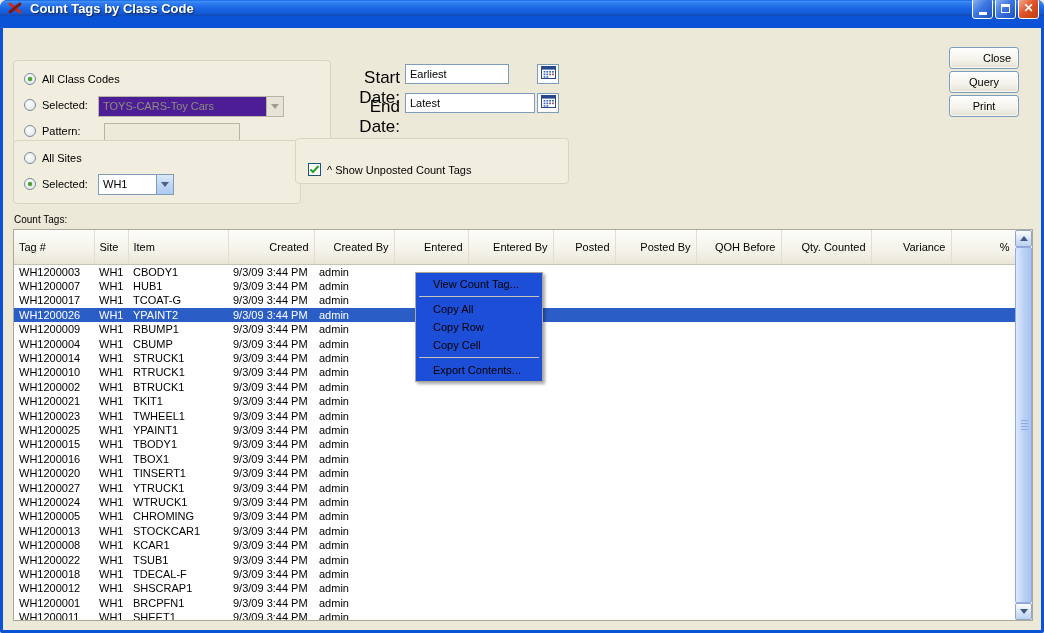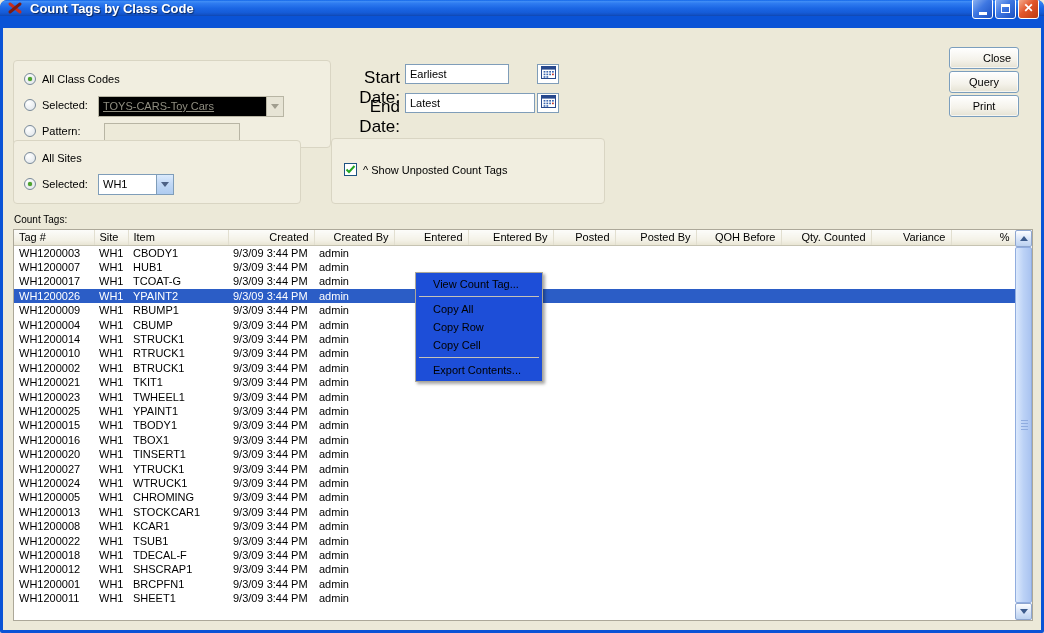--- a/index.html
+++ b/index.html
@@ -40,21 +40,21 @@
   .checkbox { width:13px; height:13px; border:1px solid #1D5281; background:#fff;
     position:relative; flex:0 0 auto; display:flex; align-items:center; justify-content:center; }
 
   .combo { position:absolute; display:flex; align-items:stretch; border:1px solid #7F9DB9;
     background:#fff; height:21px; font-size:11px; }
   .combo-text { flex:1; padding:3px 4px 0 4px; white-space:nowrap; overflow:hidden; }
   .combo-arrow { width:17px; border-left:1px solid #7F9DB9; display:flex; align-items:center; justify-content:center;
     background:linear-gradient(to bottom,#DCEBFD,#C2D8F5 45%,#AECBF0); }
   .combo-arrow::after { content:''; width:0; height:0; border-left:4px solid transparent;
     border-right:4px solid transparent; border-top:5px solid #4D6185; }
-  .combo.disabled { border-color:#B8B5A4; background:#000000; color:#8F8D80;text-decoration:underline; }
+  .combo.disabled { border-color:#B8B5A4; background:#4c1d95; color:#8F8D80; }
   .combo.disabled .combo-arrow { border-left-color:#B8B5A4; background:#E7E4D5; }
   .combo.disabled .combo-arrow::after { border-top-color:#A09D8E; }
 
   .textfield { position:absolute; border:1px solid #7F9DB9; background:#fff; height:20px;
     font-size:11px; font-family:inherit; padding:0 4px; }
   .textfield.disabled { border-color:#B8B5A4; background:#EDEAD9; }
 
   .cal-btn { position:absolute; width:22px; height:20px; border:1px solid #7F9DB9; background:#fff;
     display:flex; align-items:center; justify-content:center; padding:0; }
 
@@ -65,21 +65,21 @@
     font-family:inherit; color:#000; box-shadow:inset 0 0 0 1px rgba(255,255,255,.65); }
 
   
   .count-tags-label { position:absolute; left:11px; top:186px; font-size:10px; }
   .table-wrap { position:absolute; left:10px; top:201px; width:1020px; height:392px;
     border:1px solid #ACA899; background:#fff; }
   .table-scroll { position:absolute; top:0; left:0; right:17px; bottom:0; overflow:hidden; }
   table.grid { width:1001px; table-layout:fixed; border-collapse:collapse; font-size:11px; }
   .c0{width:80px}.c1{width:34px}.c2{width:100px}.c3{width:86px}.c4{width:80px}.c5{width:74px}
   .c6{width:85px}.c7{width:62px}.c8{width:81px}.c9{width:85px}.c10{width:90px}.c11{width:80px}.c12{width:64px}
-  table.grid thead th { height:15px; font-weight:normal; text-align:left; padding:0 5px;
+  table.grid thead th { height:34px; font-weight:normal; text-align:left; padding:0 5px;
     background:linear-gradient(to bottom,#FCFCFA,#F3F1E6 70%,#E8E5D4);
     border-right:1px solid #E2DFD0; border-bottom:1px solid #C6C3B2; white-space:nowrap; overflow:hidden; }
   table.grid thead th.num { text-align:right; }
   table.grid tbody td { height:14.4px; line-height:14.4px; padding:0 5px; white-space:nowrap; overflow:hidden; }
   table.grid tbody tr.selected td { background:#2B5DC6; color:#fff; }
 
   
   .vscroll { position:absolute; top:0; right:0; bottom:0; width:17px; background:#F4F7FC; }
   .sb-btn { position:absolute; left:0; width:17px; height:17px; border:1px solid #8EA6D0; border-radius:2px;
     background:linear-gradient(to bottom,#FDFEFF,#D3E1F7 60%,#BCD2F0);
@@ -206,21 +206,21 @@
       <div class="opt-row" style="left:10px; top:37px;">
         <span class="radio checked"></span>
         <span class="opt-label">Selected:</span>
       </div>
       <div class="combo" style="left:84px; top:33px; width:76px;">
         <span class="combo-text">WH1</span>
         <span class="combo-arrow"></span>
       </div>
     </div>
 
-    <div class="groupbox" style="left:292px; top:110px; width:274px; height:66px;margin-left:36px;">
+    <div class="groupbox" style="left:292px; top:110px; width:274px; height:46px;">
       <div class="opt-row" style="left:12px; top:24px;">
         <span class="checkbox">
           <svg width="11" height="11" viewBox="0 0 11 11">
             <path d="M1.5 5.5 L4 8 L9.5 2" stroke="#21A521" stroke-width="2" fill="none"></path>
           </svg>
         </span>
         <span class="opt-label">^ Show Unposted Count Tags</span>
       </div>
     </div>
 

